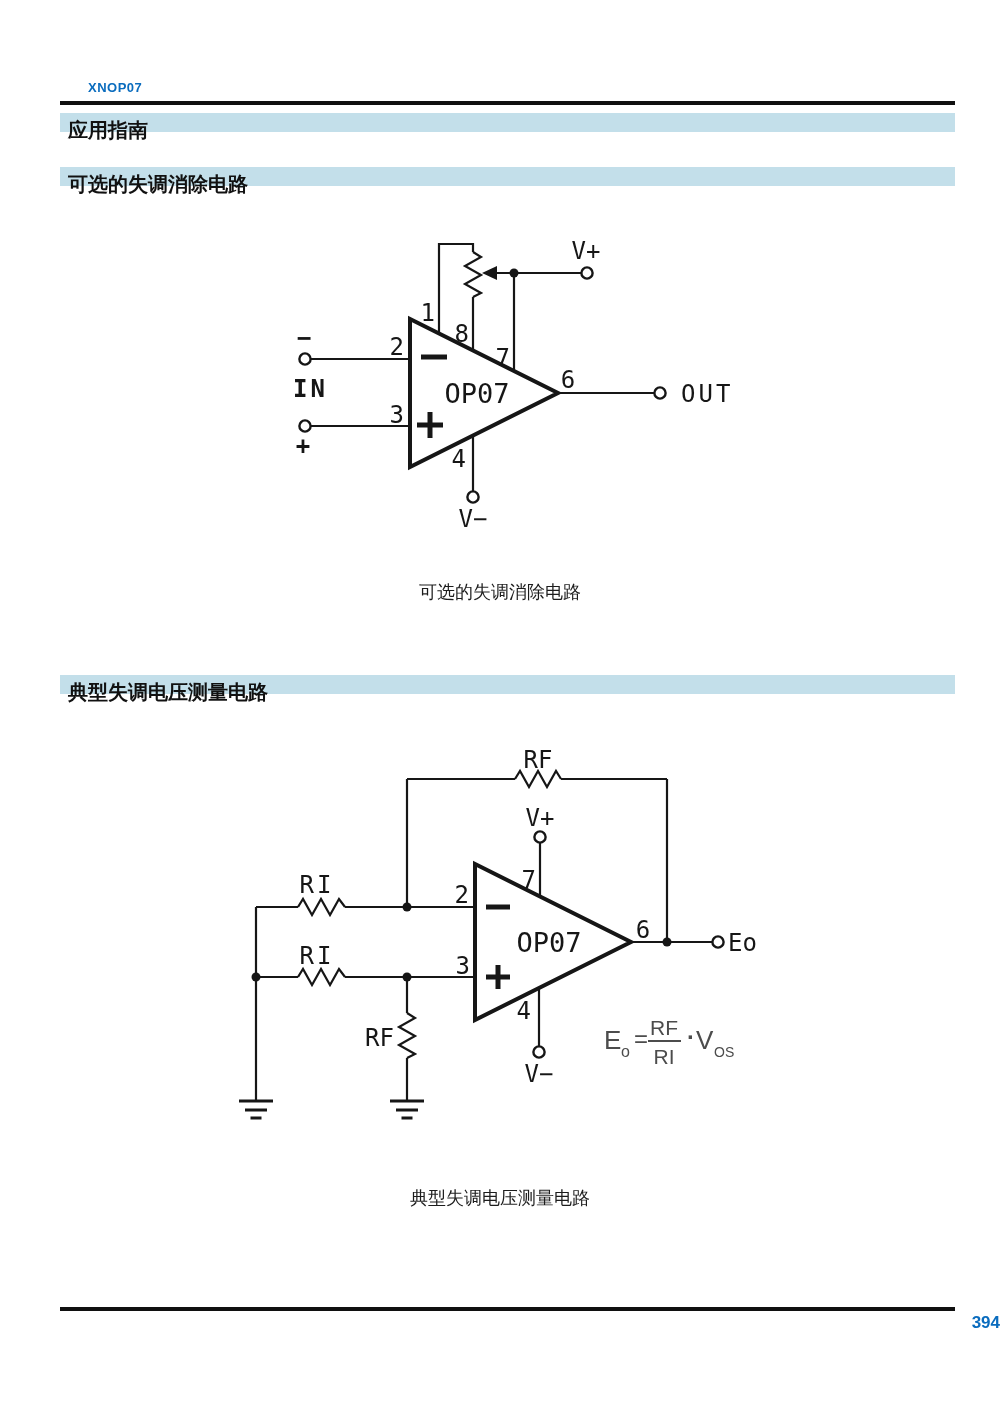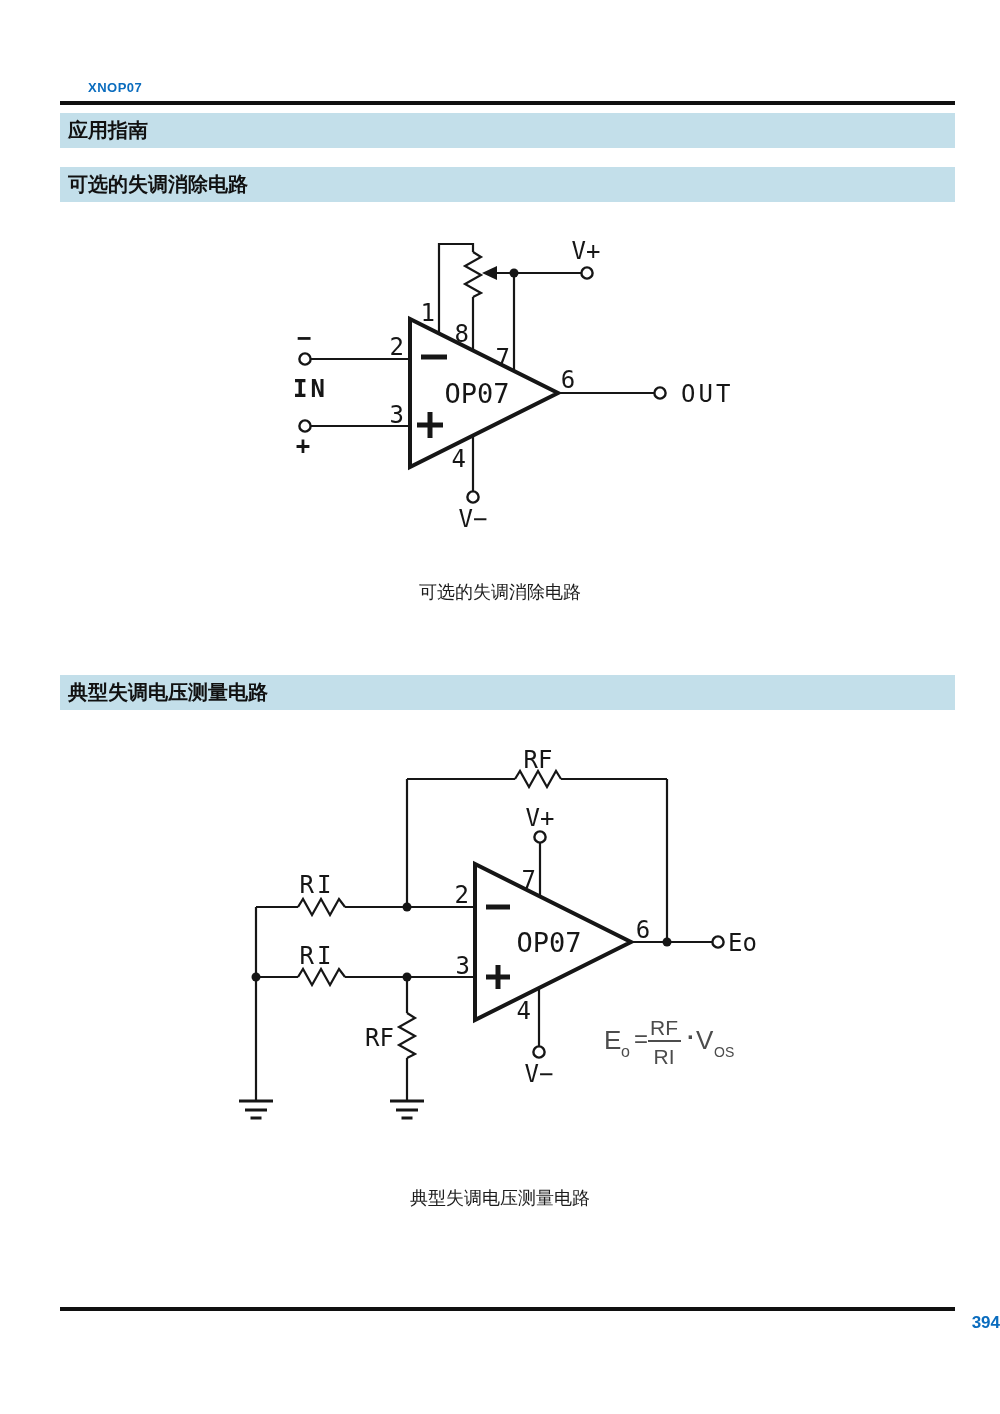--- a/index.html
+++ b/index.html
@@ -10,21 +10,21 @@
   .abs{position:absolute;}
   .doc-title{
     left:60px;top:80px;font-size:13px;font-weight:bold;color:#0a6cbe;
     letter-spacing:.5px;
     margin-left:28px;
   }
   .rule{left:60px;width:895px;height:4px;background:#101010;}
   .rule-header{top:101px;}
   .rule-footer{top:1307px;}
   .banner{
-    left:60px;width:895px;height:35px;background:#c3dfea;
+    left:60px;width:895px;height:19px;background:#c3dfea;
     font-size:20px;font-weight:bold;color:#111;line-height:35px;
     padding-left:8px;box-sizing:border-box;
   }
   .banner-1{top:113px;}
   .banner-2{top:167px;}
   .banner-3{top:675px;}
   .caption{
     left:0;width:1000px;text-align:center;font-size:18px;color:#1c1c1c;
   }
   .caption-1{top:580px;}

